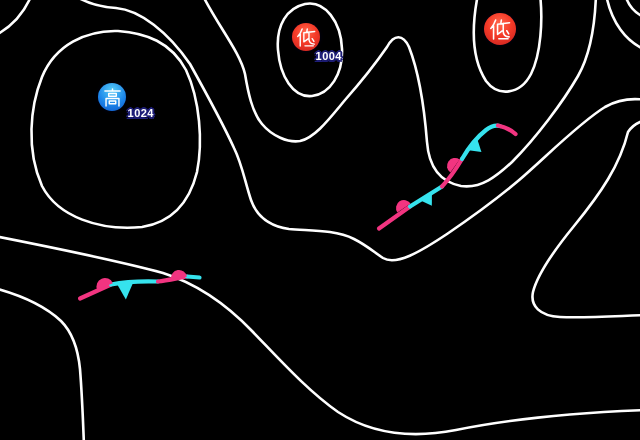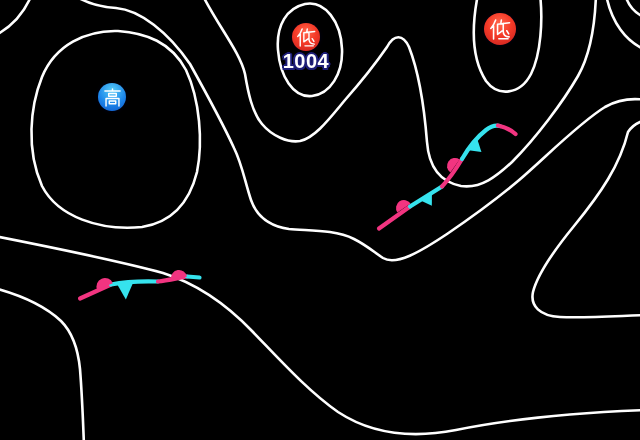--- a/index.html
+++ b/index.html
@@ -27,22 +27,22 @@
   }
   .bc-low{
     background:radial-gradient(circle at 48% 34%,#ff6047 8%,var(--low-badge-center,#f43a28) 45%,var(--low-badge-edge,#c41f1f) 100%);
   }
   .bc-1004{left:292px;top:23px;width:28px;height:28px;}
   .bc-996{left:484px;top:13px;width:32px;height:32px;}
   .kanji{display:block;}
   .kanji path{fill:none;stroke:#fff;stroke-width:1.5;stroke-linecap:round;stroke-linejoin:round;}
 
   .badge-value{
-    position:absolute;width:72px;text-align:center;
-    color:var(--value-text,#fff);font-size:20px;font-weight:bold;line-height:1;
+    position:absolute;width:72px;text-align:right;
+    color:var(--value-text,#fff);font-size:11px;font-weight:bold;line-height:1;
     letter-spacing:.5px;
     text-shadow:
       -2px 0 var(--value-outline,#1e1e78), 2px 0 var(--value-outline,#1e1e78),
       0 -2px var(--value-outline,#1e1e78), 0 2px var(--value-outline,#1e1e78),
       -1.5px -1.5px var(--value-outline,#1e1e78), 1.5px -1.5px var(--value-outline,#1e1e78),
       -1.5px 1.5px var(--value-outline,#1e1e78), 1.5px 1.5px var(--value-outline,#1e1e78);
   }
   .bv-high{left:82px;top:108px;}
   .bv-1004{left:270px;top:51px;}
   .bv-996{left:463px;top:43px;}
@@ -92,20 +92,21 @@
       <path class="cold-f" d="M -7,0 L 7,0 L 0,11 Z" transform="translate(473,145) rotate(-50)"></path>
     </g>
   </svg>
 
   <div class="badge-circle bc-high">
     <svg class="kanji" width="19" height="19" viewBox="-10 -10 20 20">
       <path d="M0,-9 V-6.8 M-8,-6.8 H8 M-4,-4.2 H4 V-1.4 H-4 Z M-6.8,9 V1 H6.8 V9 M-3.4,3.6 H3.4 V6.6 H-3.4 Z"></path>
     </svg>
     <span class="sr">高</span>
   </div>
+  <div class="badge-value bv-high">1024</div>
 
   <div class="badge-circle bc-low bc-1004">
     <svg class="kanji" width="19" height="19" viewBox="-10 -10 20 20">
       <path d="M-4.6,-9 C-5.8,-5.5 -7.4,-3 -9.2,-1 M-6.6,-3.8 V9 M0.8,-9 L0.4,-6.2 M-2.8,-5 L8.6,-6.4 M-2.8,-5 V4.6 M-2.8,4.6 L1.6,1.4 M2.6,-5.8 V1.6 C2.6,5 4.6,6.8 8.2,7 M6,1.2 L7.8,4.2 M-1.6,8.8 H7.2"></path>
     </svg>
     <span class="sr">低</span>
   </div>
   <div class="badge-value bv-1004">1004</div>
 
   <div class="badge-circle bc-low bc-996">

